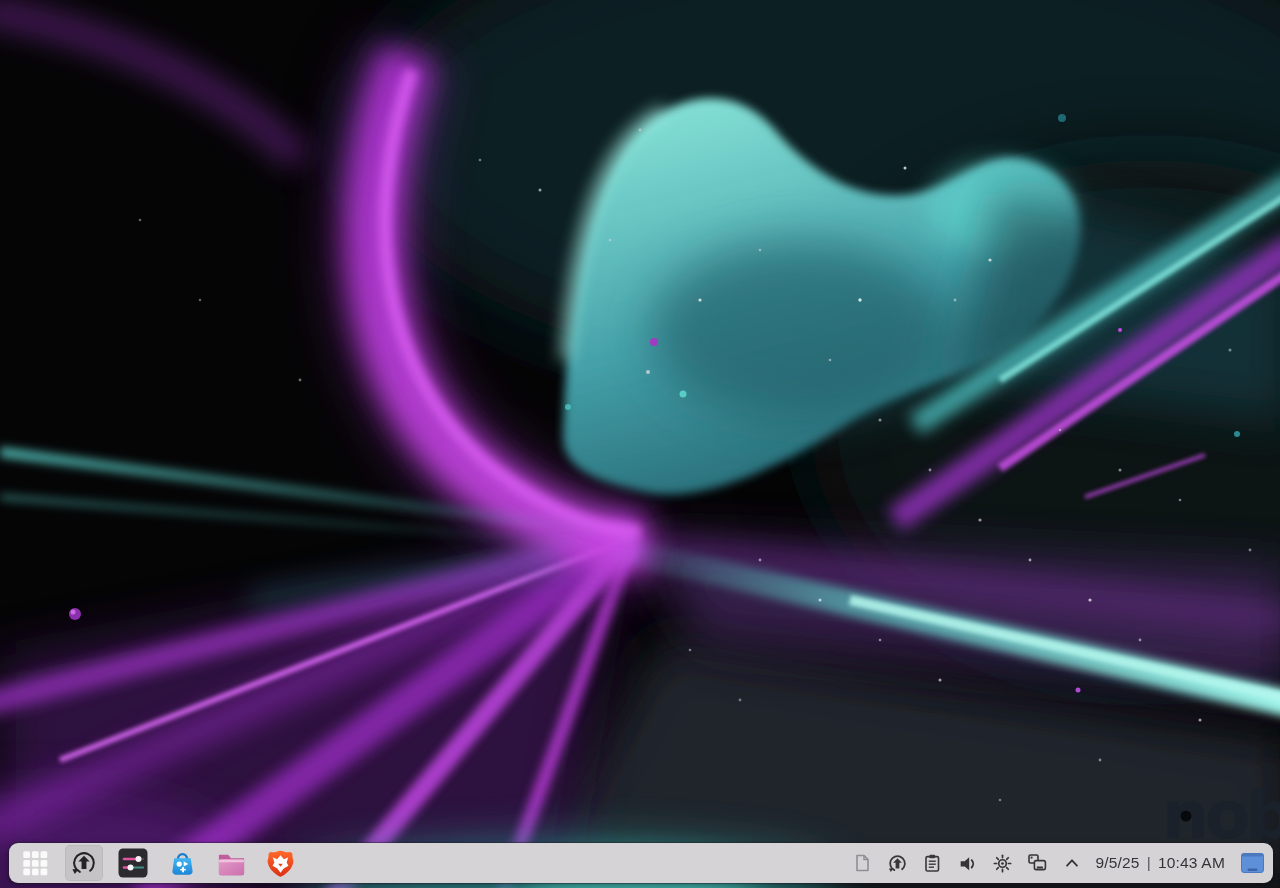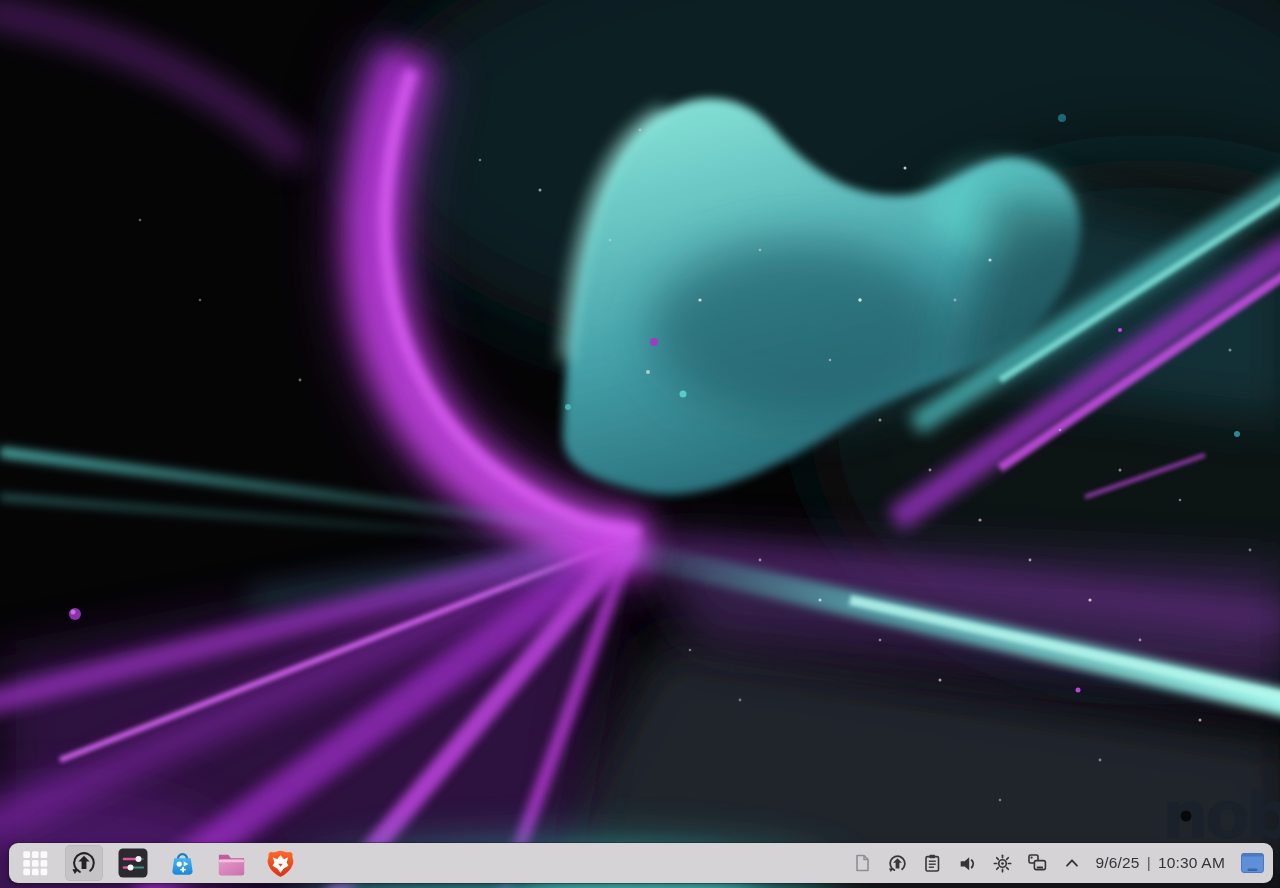--- a/index.html
+++ b/index.html
@@ -314,23 +314,23 @@
         </svg>
       </button>
 
       <button class="tray-btn">
         <svg width="18" height="18" viewBox="0 0 20 20">
           <polyline points="4.5,13 10,7 15.5,13" fill="none" stroke="#353538" stroke-width="2" stroke-linecap="round" stroke-linejoin="round"></polyline>
         </svg>
       </button>
 
       <button class="clock">
-        <span>9/6/25</span>
+        <span>9/5/25</span>
         <span class="sep">|</span>
-        <span>10:30 AM</span>
+        <span>10:43 AM</span>
       </button>
 
       <button class="show-desktop">
         <svg width="25" height="23" viewBox="0 0 25 23">
           <rect x="1.5" y="1.5" width="22" height="19" rx="2.6" fill="#5d90d8" stroke="#4a79c0" stroke-width="1"></rect>
           <rect x="1.5" y="1.5" width="22" height="3" rx="1.4" fill="#4a79c0"></rect>
           <rect x="7.5" y="16.4" width="10" height="2.7" rx="1" fill="#3c64a6"></rect>
         </svg>
       </button>
     </div>

